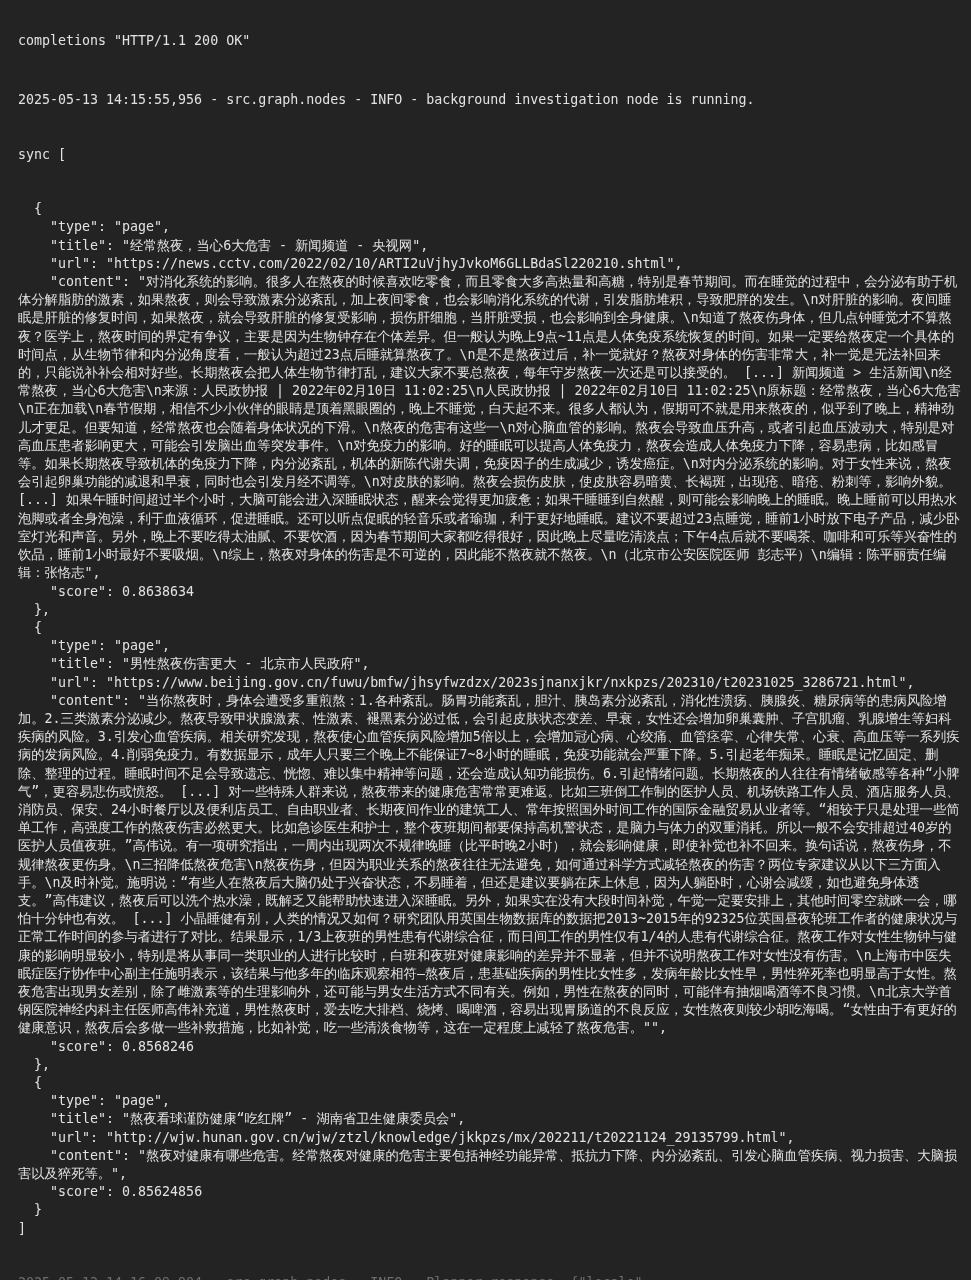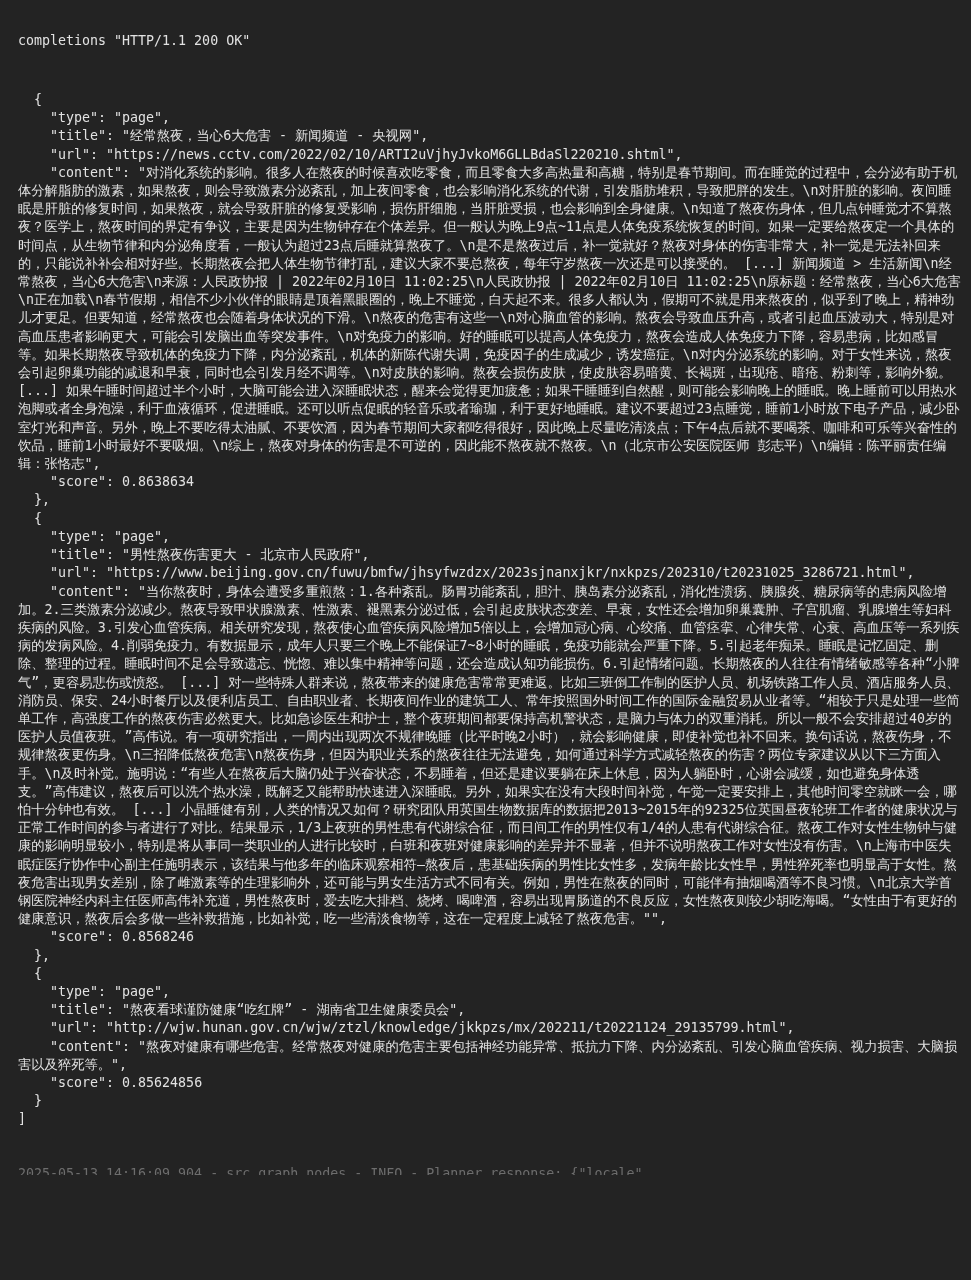--- a/index.html
+++ b/index.html
@@ -44,20 +44,22 @@
     height: 10px;
     overflow: hidden;
     color: #6d6d6d;
   }
 </style>
 </head>
 <body>
 
 <div class="terminal">
   <div class="line top-partial">completions "HTTP/1.1 200 OK"</div>
+  <div class="line">2025-05-13 14:15:55,956 - src.graph.nodes - INFO - background investigation node is running.</div>
+  <div class="line">sync [</div>
   <div class="json-block">  {
     "type": "page",
     "title": "经常熬夜，当心6大危害 - 新闻频道 - 央视网",
     "url": "https://news.cctv.com/2022/02/10/ARTI2uVjhyJvkoM6GLLBdaSl220210.shtml",
     "content": "对消化系统的影响。很多人在熬夜的时候喜欢吃零食，而且零食大多高热量和高糖，特别是春节期间。而在睡觉的过程中，会分泌有助于机体分解脂肪的激素，如果熬夜，则会导致激素分泌紊乱，加上夜间零食，也会影响消化系统的代谢，引发脂肪堆积，导致肥胖的发生。\n对肝脏的影响。夜间睡眠是肝脏的修复时间，如果熬夜，就会导致肝脏的修复受影响，损伤肝细胞，当肝脏受损，也会影响到全身健康。\n知道了熬夜伤身体，但几点钟睡觉才不算熬夜？医学上，熬夜时间的界定有争议，主要是因为生物钟存在个体差异。但一般认为晚上9点~11点是人体免疫系统恢复的时间。如果一定要给熬夜定一个具体的时间点，从生物节律和内分泌角度看，一般认为超过23点后睡就算熬夜了。\n是不是熬夜过后，补一觉就好？熬夜对身体的伤害非常大，补一觉是无法补回来的，只能说补补会相对好些。长期熬夜会把人体生物节律打乱，建议大家不要总熬夜，每年守岁熬夜一次还是可以接受的。 [...] 新闻频道 &gt; 生活新闻\n经常熬夜，当心6大危害\n来源：人民政协报 | 2022年02月10日 11:02:25\n人民政协报 | 2022年02月10日 11:02:25\n原标题：经常熬夜，当心6大危害\n正在加载\n春节假期，相信不少小伙伴的眼睛是顶着黑眼圈的，晚上不睡觉，白天起不来。很多人都认为，假期可不就是用来熬夜的，似乎到了晚上，精神劲儿才更足。但要知道，经常熬夜也会随着身体状况的下滑。\n熬夜的危害有这些一\n对心脑血管的影响。熬夜会导致血压升高，或者引起血压波动大，特别是对高血压患者影响更大，可能会引发脑出血等突发事件。\n对免疫力的影响。好的睡眠可以提高人体免疫力，熬夜会造成人体免疫力下降，容易患病，比如感冒等。如果长期熬夜导致机体的免疫力下降，内分泌紊乱，机体的新陈代谢失调，免疫因子的生成减少，诱发癌症。\n对内分泌系统的影响。对于女性来说，熬夜会引起卵巢功能的减退和早衰，同时也会引发月经不调等。\n对皮肤的影响。熬夜会损伤皮肤，使皮肤容易暗黄、长褐斑，出现疮、暗疮、粉刺等，影响外貌。 [...] 如果午睡时间超过半个小时，大脑可能会进入深睡眠状态，醒来会觉得更加疲惫；如果干睡睡到自然醒，则可能会影响晚上的睡眠。晚上睡前可以用热水泡脚或者全身泡澡，利于血液循环，促进睡眠。还可以听点促眠的轻音乐或者瑜珈，利于更好地睡眠。建议不要超过23点睡觉，睡前1小时放下电子产品，减少卧室灯光和声音。另外，晚上不要吃得太油腻、不要饮酒，因为春节期间大家都吃得很好，因此晚上尽量吃清淡点；下午4点后就不要喝茶、咖啡和可乐等兴奋性的饮品，睡前1小时最好不要吸烟。\n综上，熬夜对身体的伤害是不可逆的，因此能不熬夜就不熬夜。\n（北京市公安医院医师 彭志平）\n编辑：陈平丽责任编辑：张恪志",
     "score": 0.8638634
   },
   {
     "type": "page",
     "title": "男性熬夜伤害更大 - 北京市人民政府",

